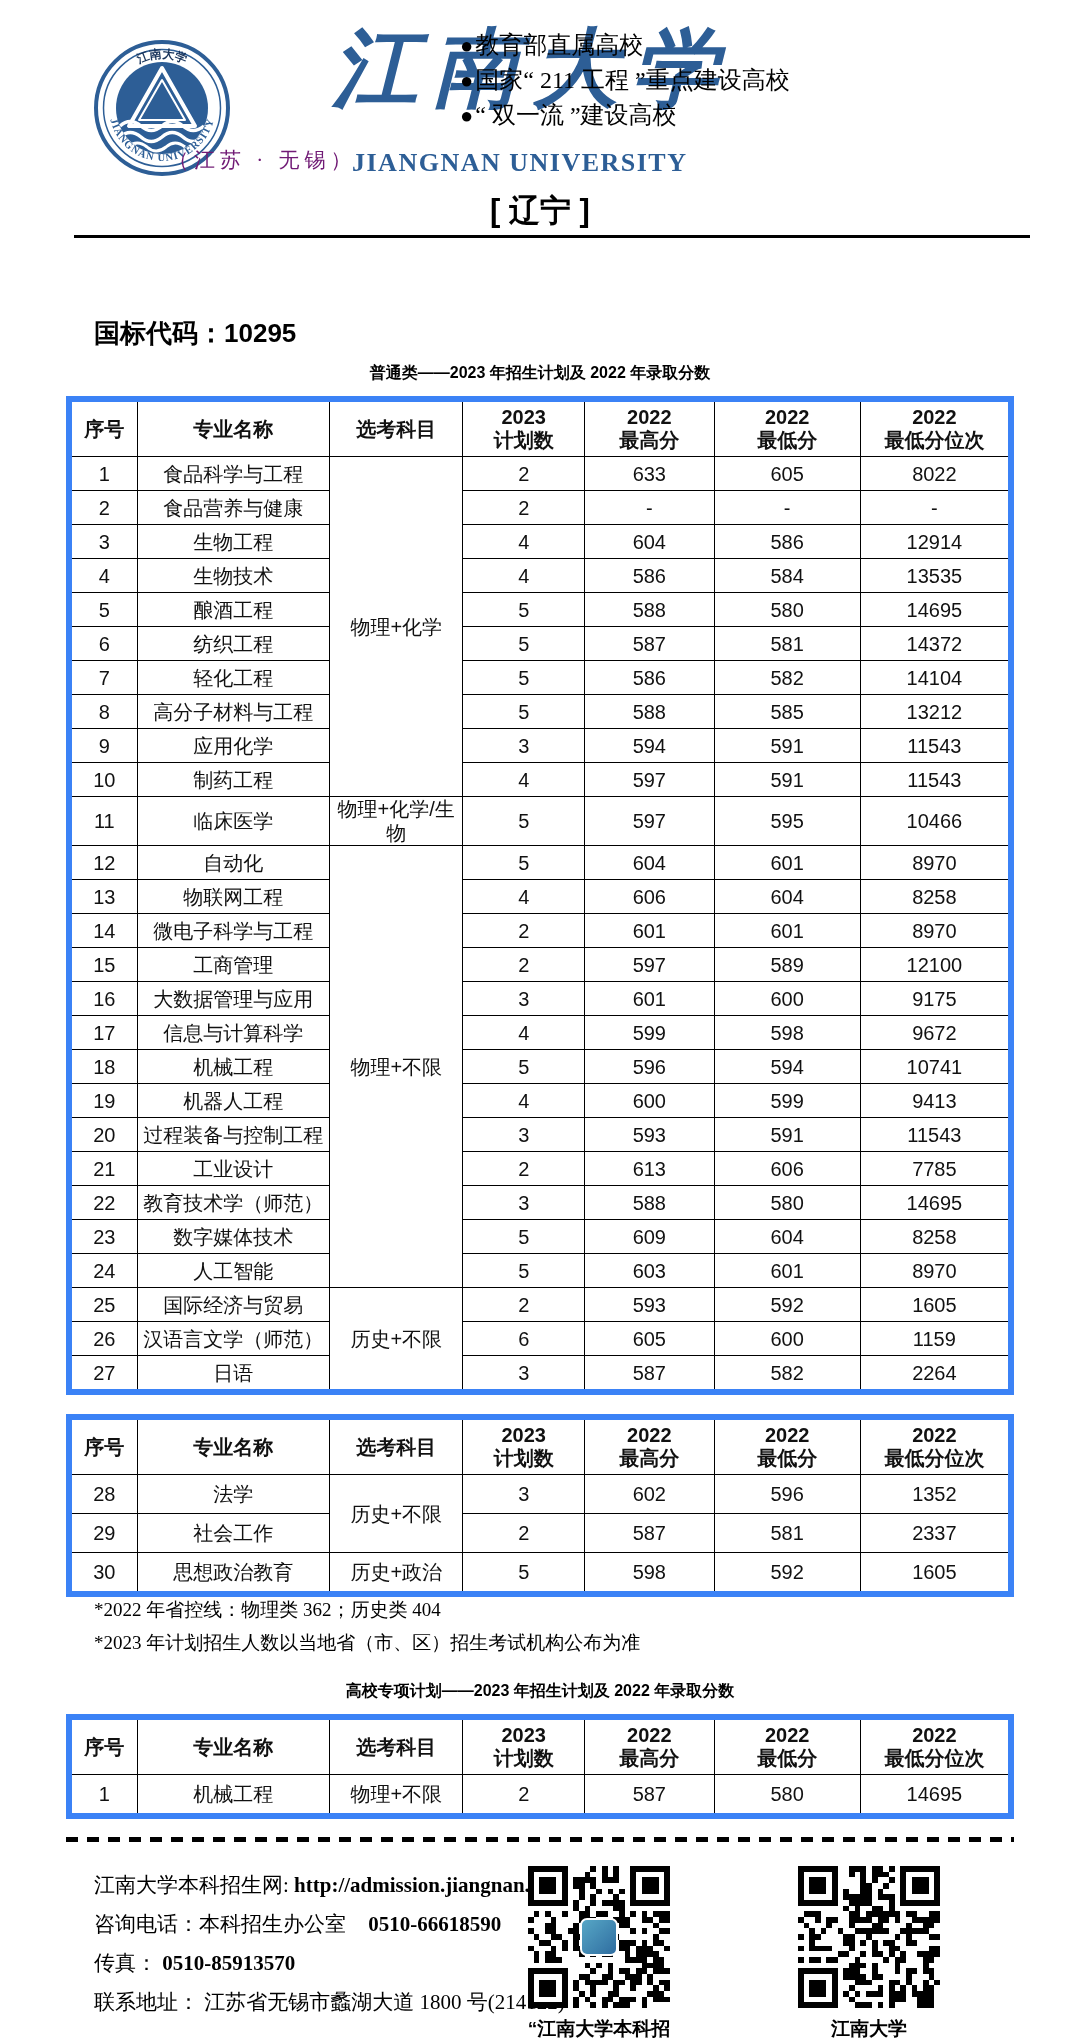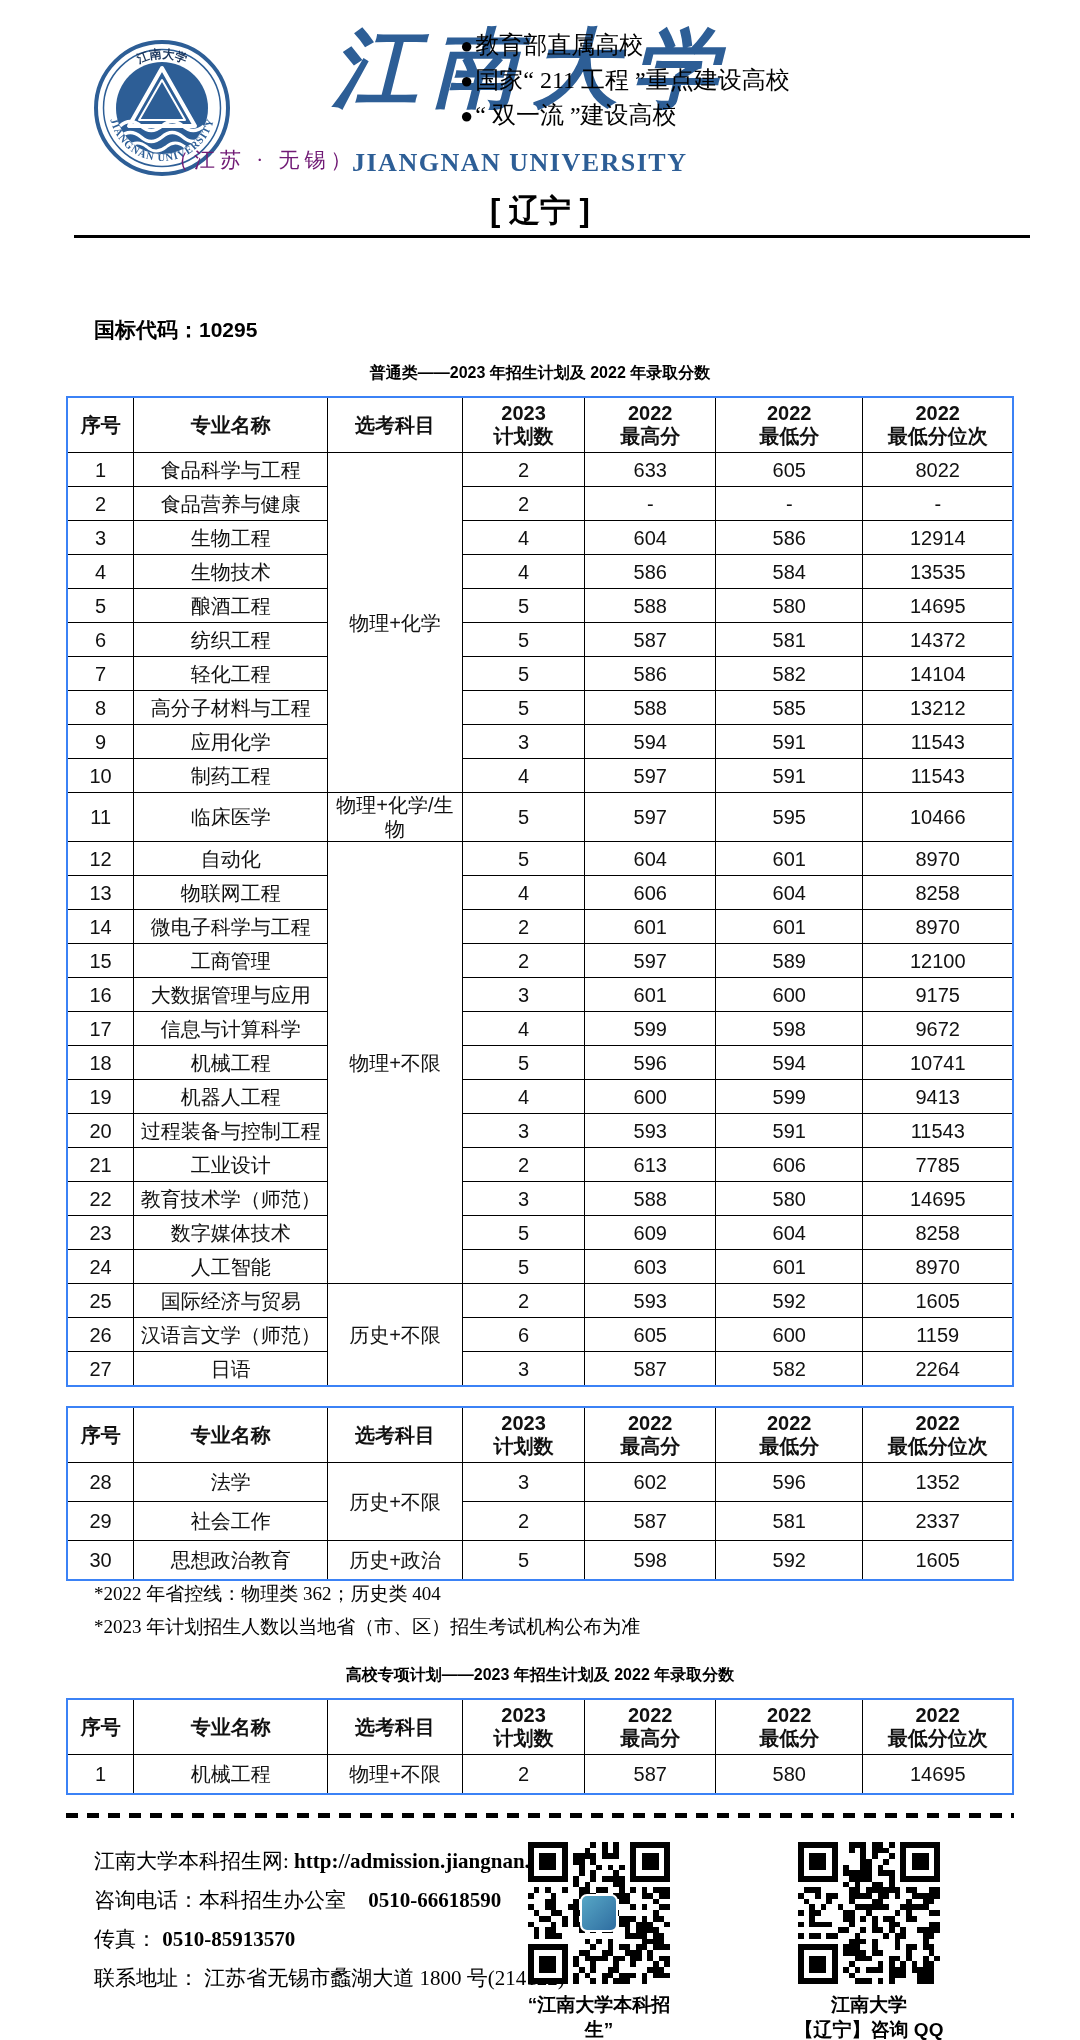--- a/index.html
+++ b/index.html
@@ -12,25 +12,25 @@
   .en-name{position:absolute;left:352px;top:148px;font-size:26px;font-weight:bold;letter-spacing:1.5px;
            color:#2d5e96;font-family:"Liberation Serif","DejaVu Serif",serif;}
   .badges{position:absolute;left:460px;top:28px;font-family:"Liberation Serif","DejaVu Serif",serif;
           font-size:24px;color:#000;}
   .badge-line{line-height:34px;white-space:nowrap;}
   .badge-line .bullet{font-size:22px;margin-right:2px;}
   .location{position:absolute;left:168px;top:146px;font-size:21px;letter-spacing:5px;color:#701a75;
             font-family:"Liberation Serif","DejaVu Serif",serif;}
   .province{position:absolute;left:0;top:190px;width:100%;text-align:center;font-size:31px;font-weight:800;color:#000;}
   .rule{position:absolute;left:74px;top:235px;width:956px;border-top:3px solid #000;}
-  .code{position:absolute;left:94px;top:316px;font-size:21px;font-weight:700;color:#000;}
+  .code{position:absolute;left:94px;top:316px;font-size:26px;font-weight:700;color:#000;}
   
   .content{position:absolute;left:66px;top:358px;width:948px;}
   .tbl-title{text-align:center;font-size:16px;font-weight:800;color:#000;margin:0 0 8px 0;line-height:30px;}
-  table.t{width:100%;border-collapse:collapse;table-layout:fixed;border:2px solid #3b82f6;}
+  table.t{width:100%;border-collapse:collapse;table-layout:fixed;border:6px solid #3b82f6;}
   table.t th,table.t td{border:1px solid #000;text-align:center;vertical-align:middle;color:#111;
                         padding:0 2px;overflow:hidden;}
   table.t th{font-size:20px;font-weight:700;padding:4px 0;}
   table.t th div{line-height:23px;}
   table.t td{font-size:20px;height:33px;line-height:24px;}
   table.t2 td{height:38px;}
   .notes{padding-left:28px;font-family:"Liberation Serif","DejaVu Serif",serif;
          font-size:19px;color:#000;}
   .note-line{line-height:26px;margin-bottom:7px;}
   .title-sp{margin-top:20px;}

